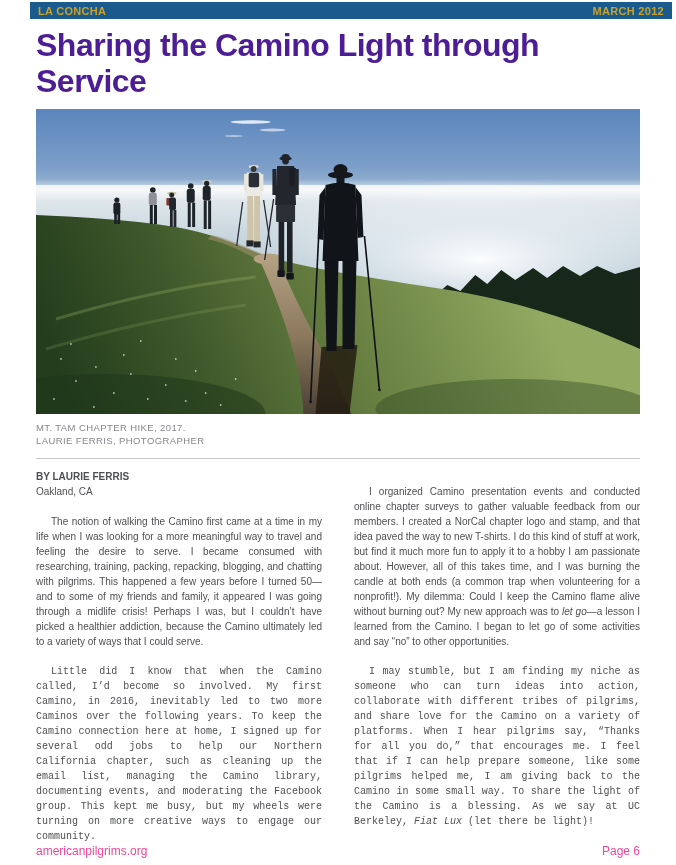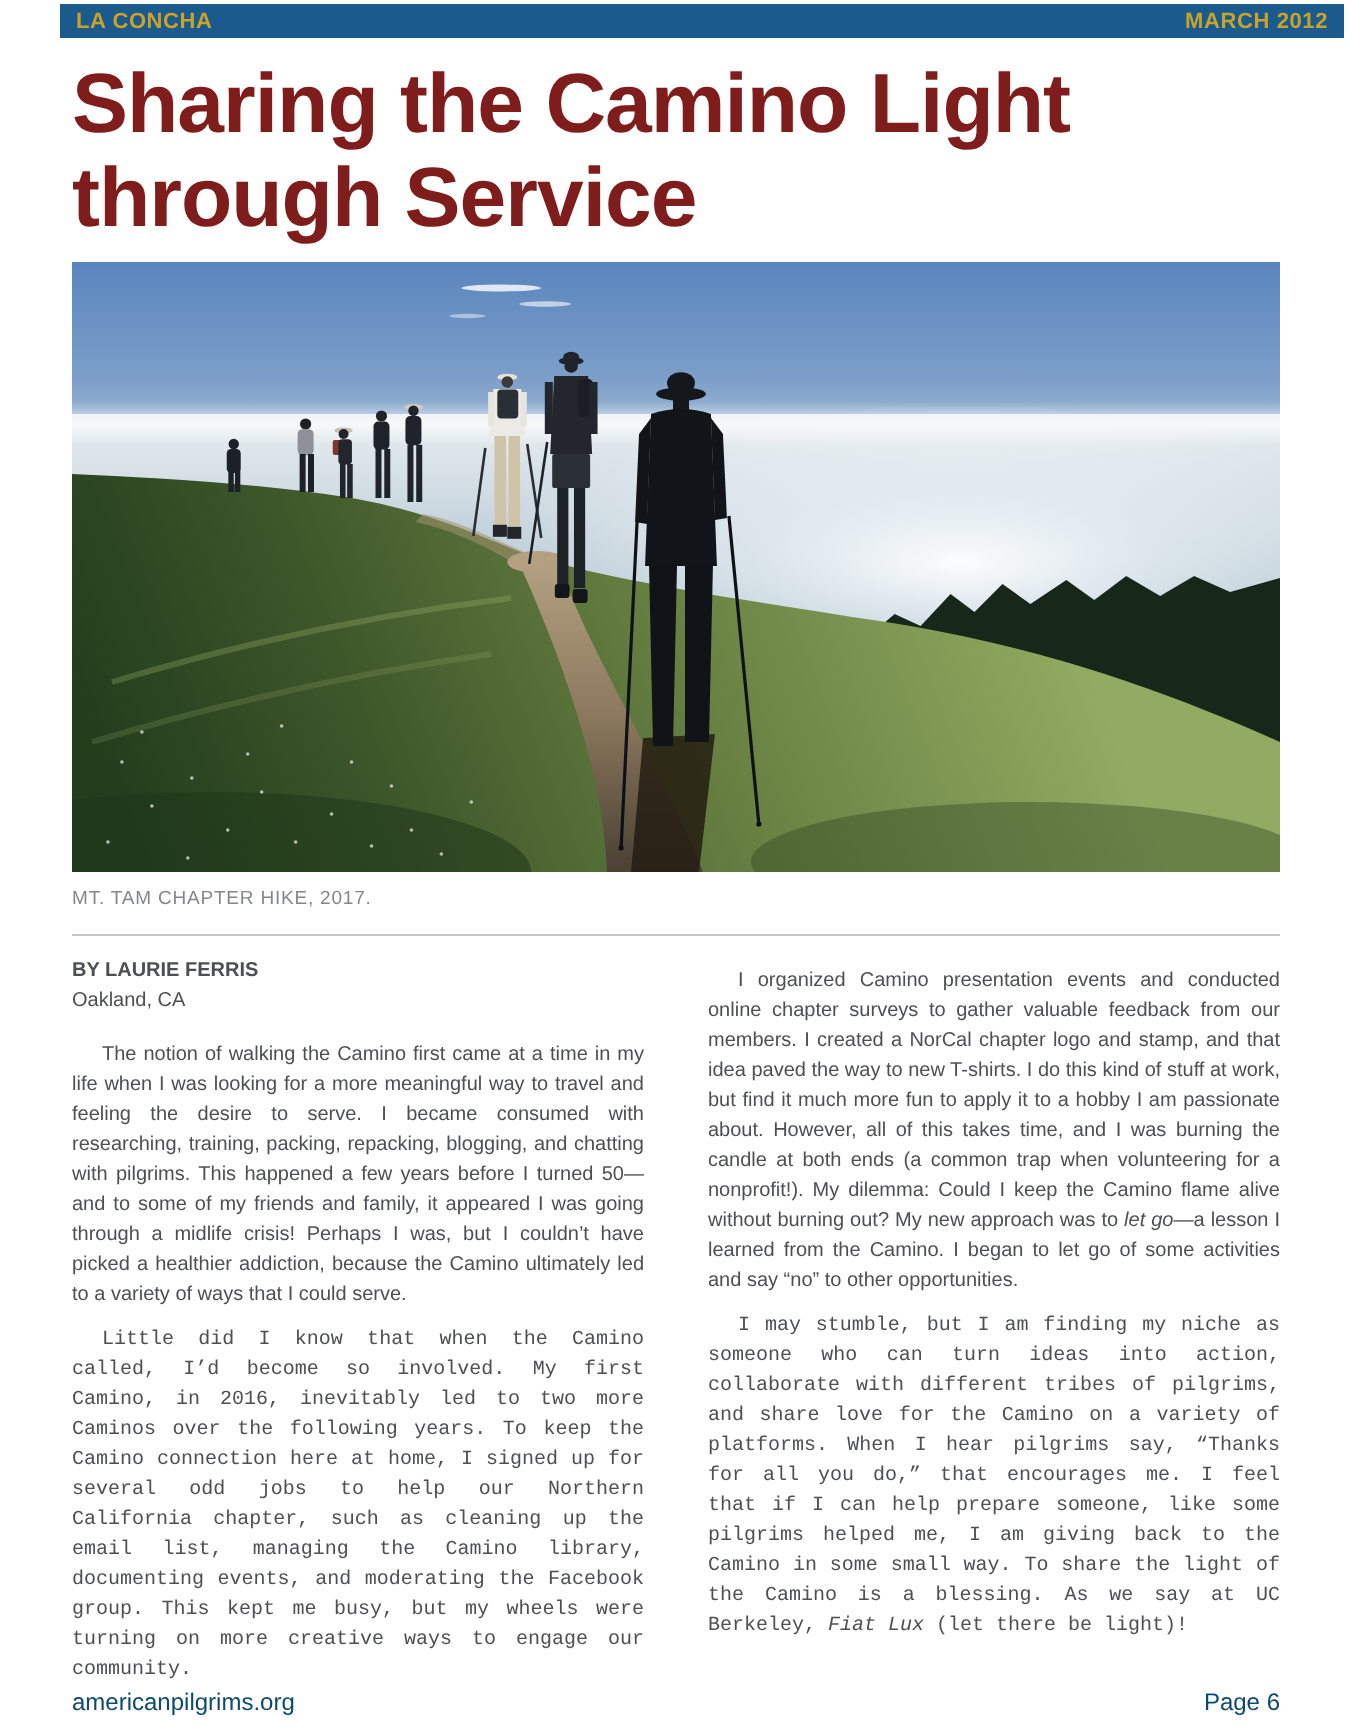--- a/index.html
+++ b/index.html
@@ -21,25 +21,25 @@
     align-items: center;
     justify-content: space-between;
     padding: 0 8px;
     font-size: 11px;
     font-weight: bold;
     letter-spacing: 0.3px;
   }
   .article-title {
     margin: 9px 36px 0 36px;
     max-width: 545px;
-    font-size: 42px;
+    font-size: 32px;
     line-height: 1.12;
     font-weight: bold;
     letter-spacing: -0.5px;
-    color: #7f1d1d;
+    color: #4c1d95;
   }
   .photo-wrap { margin: 9px 36px 0 36px; width: 604px; height: 305px; }
   .photo-wrap svg { display: block; width: 604px; height: 305px; }
   .photo-caption {
     margin: 7px 36px 4px 36px;
     font-size: 9.5px;
     line-height: 1.42;
     letter-spacing: 0.4px;
     color: #85868a;
   }
@@ -56,31 +56,31 @@
     color: #4e4f52;
     font-size: 10px;
     line-height: 15px;
     text-align: justify;
     -webkit-hyphens: auto;
     hyphens: auto;
   }
   .col { width: calc(50% - 8.5px); }
   .byline { margin-bottom: 12px; text-align: left; }
   .byline-name { font-weight: bold; }
-  .col p { margin: 5px 0 8px 0; text-indent: 15px; }
+  .col p { margin: 15px 0 8px 0; text-indent: 15px; }
   .col p:last-child { margin-bottom: 0; font-family: Liberation Mono, monospace; }
   .footer {
     position: absolute;
     left: 36px;
     right: 36px;
     bottom: 7px;
     display: flex;
     justify-content: space-between;
     font-size: 12px;
-    color: #0c4a6e;
+    color: #ec4899;
   }
 </style>
 </head>
 <body>
 
 <div class="page">
 
   <div class="masthead">
     <span>LA CONCHA</span>
     <span>MARCH 2012</span>
@@ -251,20 +251,21 @@
           <path d="M320,78 L326,86 L328,128 L322,129 Z" fill="#111419"></path>
           <path d="M289,152 L303,152 L301,242 L291,242 Z" fill="#101318"></path>
           <path d="M307,152 L321,152 L319,240 L307,240 Z" fill="#101318"></path>
         </g>
       </g>
     </svg>
   </div>
 
   <div class="photo-caption">
     <div>MT. TAM CHAPTER HIKE, 2017.</div>
+    <div>LAURIE FERRIS, PHOTOGRAPHER</div>
   </div>
 
   <hr class="rule">
 
   <div class="columns">
     <div class="col">
       <div class="byline">
         <div class="byline-name">BY LAURIE FERRIS</div>
         <div>Oakland, CA</div>
       </div>

